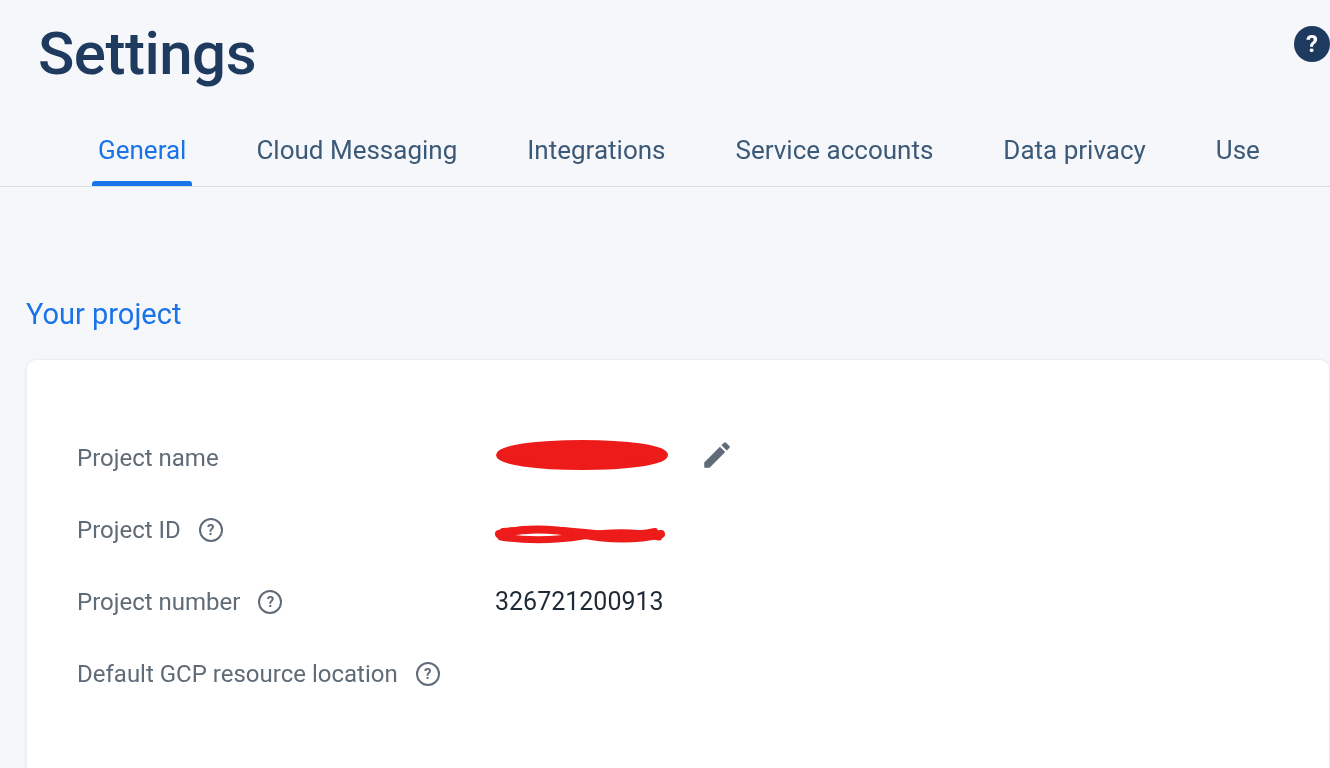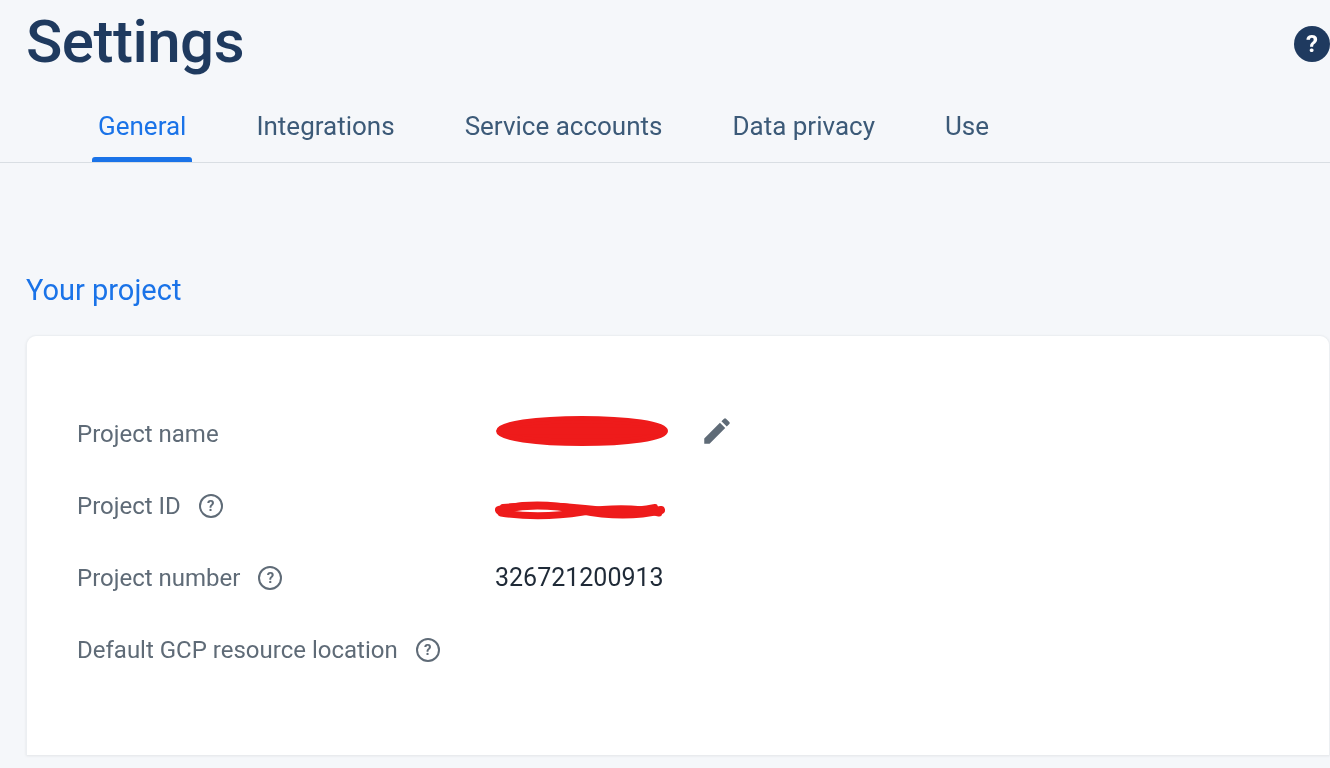--- a/index.html
+++ b/index.html
@@ -10,21 +10,21 @@
     color:#1f2a37;
     width:1330px;
     height:768px;
     overflow:hidden;
     position:relative;
   }
   .page-title {
     font-size:60px;
     font-weight:500;
     color:#1f3a5f;
-    margin:0;
+    margin:12px;
     padding:6px 0 18px 26px;
     letter-spacing:-0.5px;
   }
   .help-badge {
     position:absolute;
     top:26px;
     right:0;
     width:36px; height:36px;
     border-radius:50%;
     background:#1f3a5f;
@@ -126,20 +126,21 @@
 </style>
 </head>
 <body>
 
 <h1 class="page-title">Settings</h1>
 
 <div class="help-badge">?</div>
 
 <nav class="tabs">
   <div class="tab active"><span>General</span></div>
+  <div class="tab"><span>Cloud Messaging</span></div>
   <div class="tab"><span>Integrations</span></div>
   <div class="tab"><span>Service accounts</span></div>
   <div class="tab"><span>Data privacy</span></div>
   <div class="tab"><span>Use</span></div>
 </nav>
 
 <div class="section-label">Your project</div>
 
 <div class="card">
 

